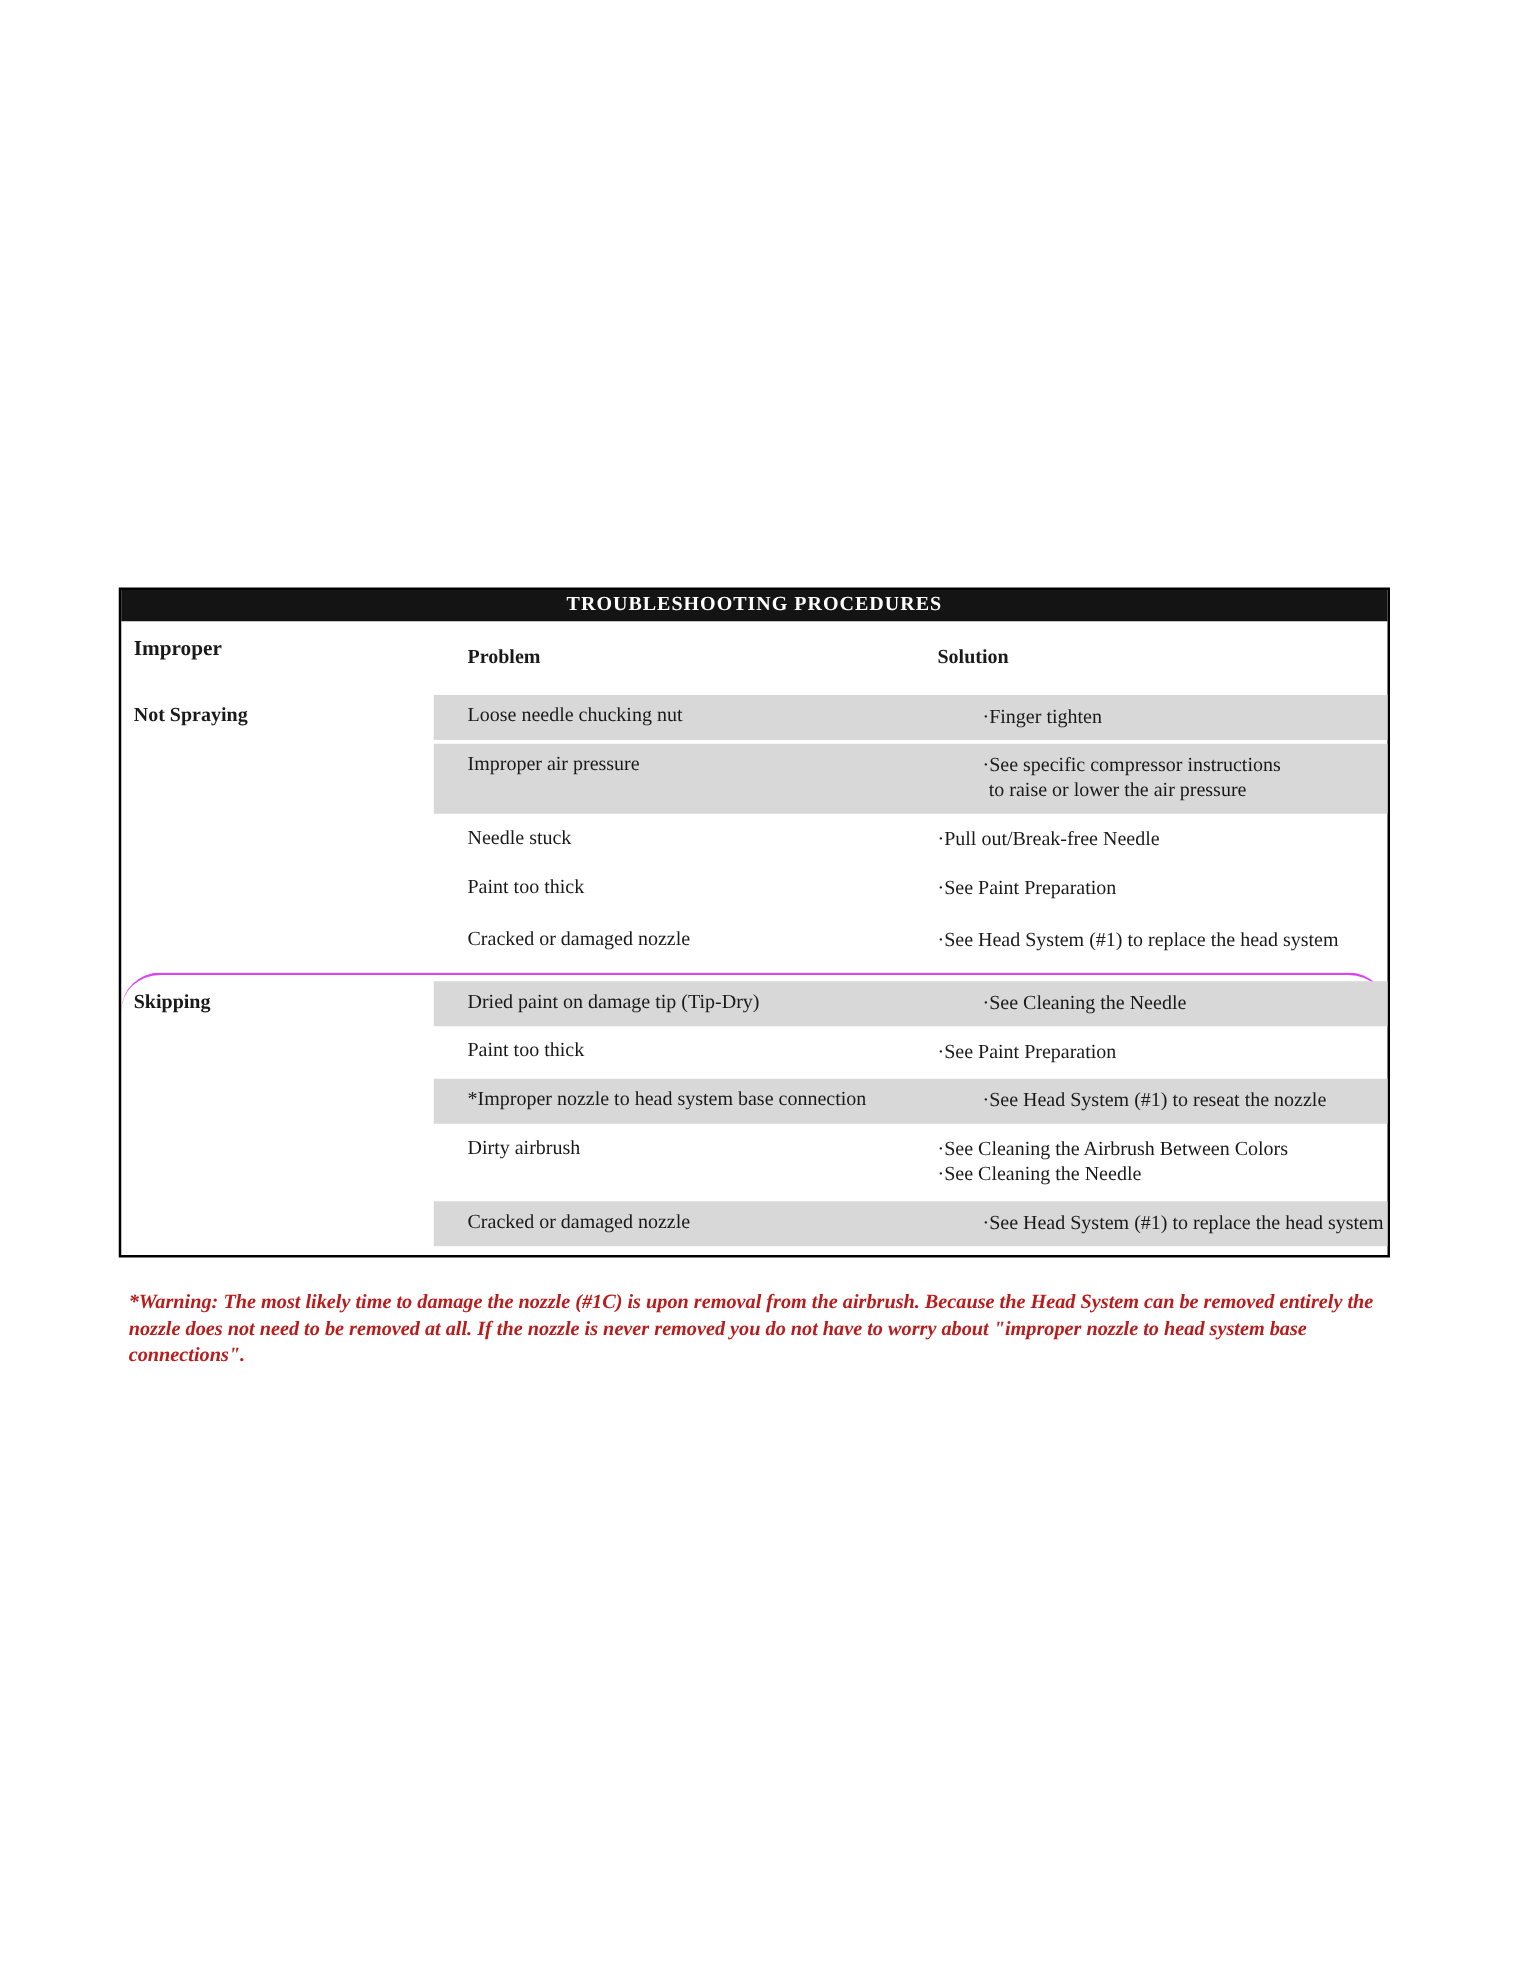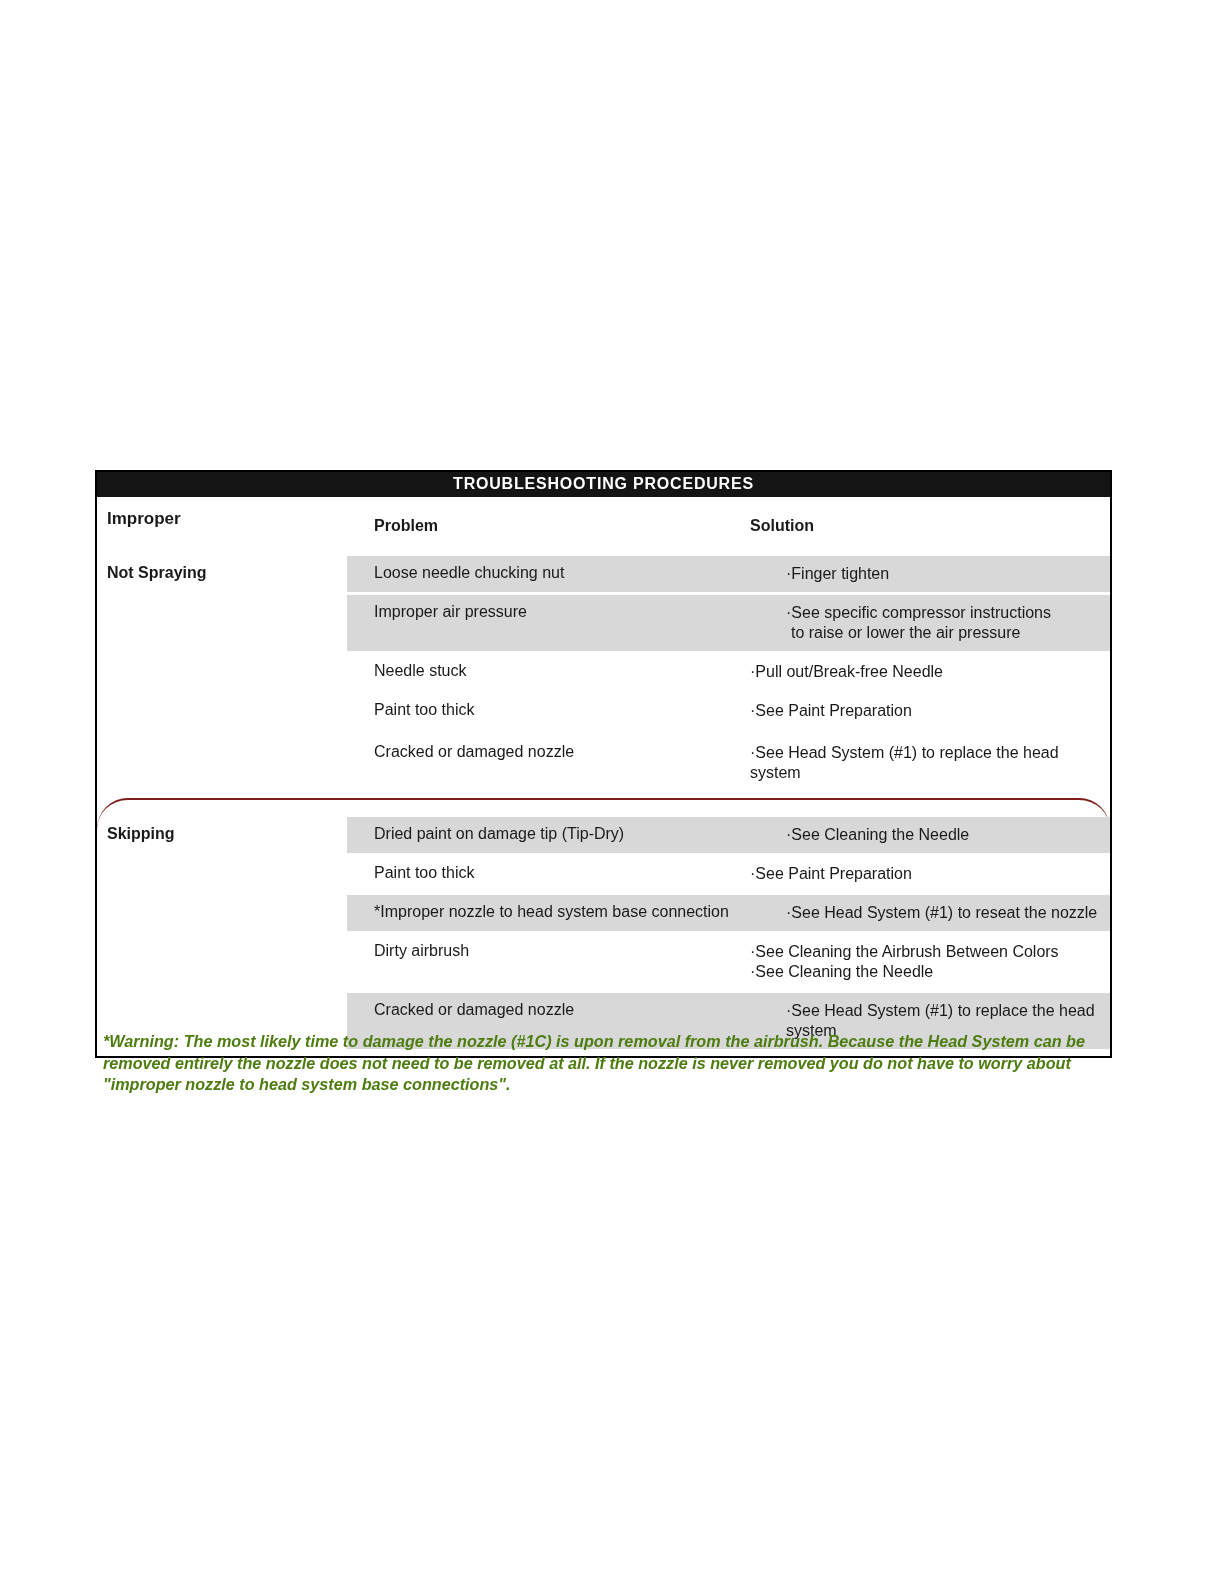--- a/index.html
+++ b/index.html
@@ -1,21 +1,21 @@
 <!DOCTYPE html>
 <html><head>
 <meta charset="utf-8">
 <style>
   html, body { margin: 0; padding: 0; background: #ffffff; }
   .sheet {
     position: relative;
     width: 1224px;
     height: 1156px;
     background: #ffffff;
-    font-family: Liberation Sans, sans-serif;
+    font-family: Liberation Serif, serif;
     color: #1a1a1a;
   }
   .tbl {
     position: absolute;
     left: 95px;
     top: 470px;
     width: 1017px;
     box-sizing: border-box;
     border: 2px solid #000000;
     background: #ffffff;
@@ -56,31 +56,31 @@
     margin-left: 19px;
   }
   .c-solution {
     flex: 1;
     padding-left: 4px;
     font-size: 16px;
   }
   .sol-line { line-height: 20px; }
   .sol-line.cont { padding-left: 5px; }
   .section { padding-bottom: 4px; border-radius: 31px; }
-  .section.divided { border-top: 2px solid #7f1d1d; padding-top: 14px; }
+  .section.divided { border-top: 2px solid #d946ef; padding-top: 2px; }
   .warning {
     position: absolute;
     left: 103px;
     top: 1031px;
     width: 1008px;
     font-weight: bold;
     font-style: italic;
     font-size: 16.2px;
     line-height: 1.33;
-    color: #4d7c0f;
+    color: #b91c1c;
   }
   .footer-rule {
     position: absolute;
     left: 124px;
     top: 1554px;
     width: 146px;
     height: 2px;
     background: #222222;
   }
 </style>

